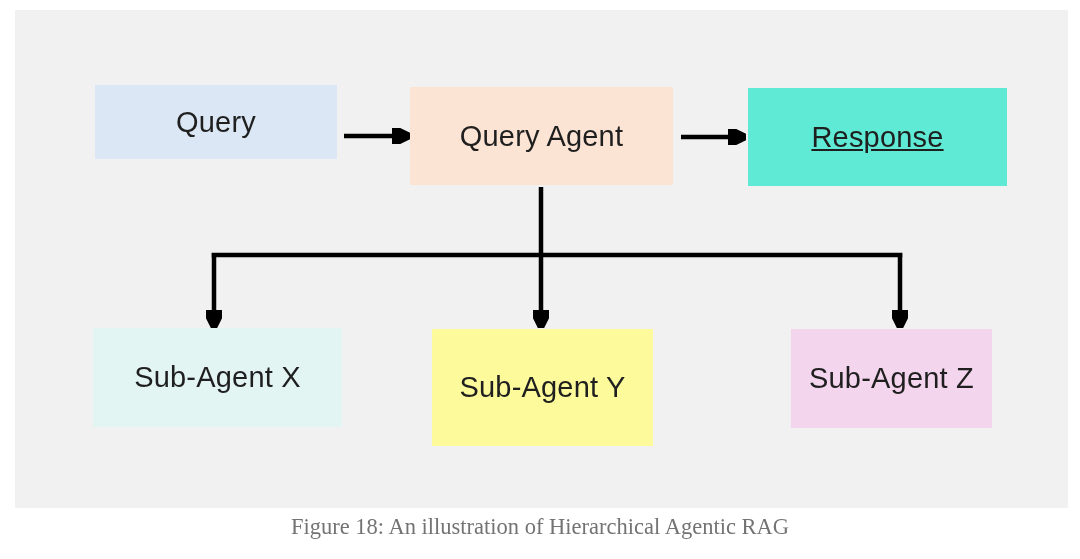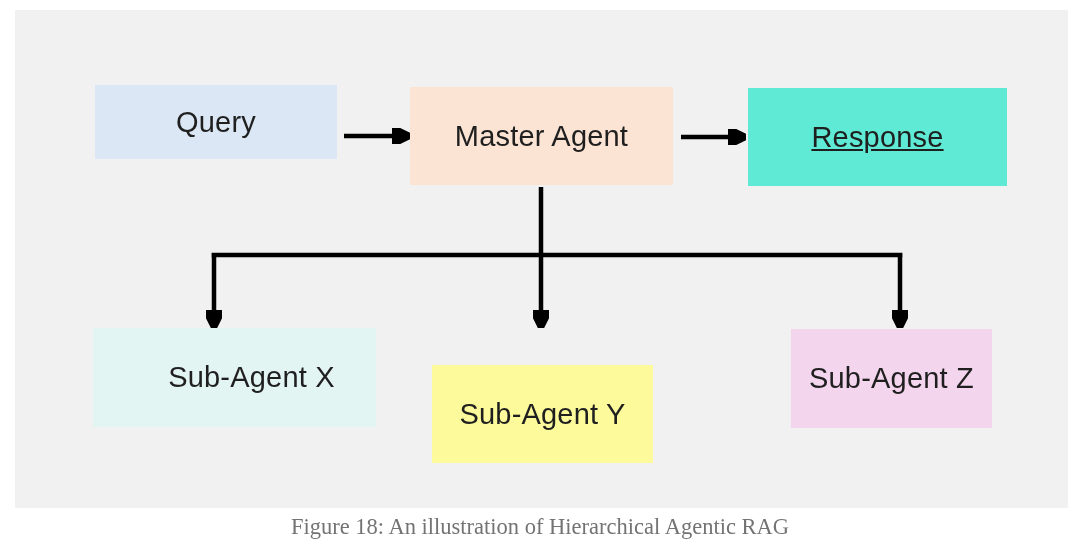--- a/index.html
+++ b/index.html
@@ -28,22 +28,22 @@
     align-items: center;
     justify-content: center;
     font-size: 29px;
     color: #1f1f1f;
     letter-spacing: 0.2px;
     white-space: nowrap;
   }
   .node-query    { left: 95px;  top: 85px;  width: 242px; height: 74px; }
   .node-master   { left: 410px; top: 87px;  width: 263px; height: 98px; }
   .node-response { left: 748px; top: 88px;  width: 259px; height: 98px; }
-  .node-subx     { left: 93px;  top: 328px; width: 249px; height: 99px; padding-left: 34px; }
-  .node-suby     { left: 432px; top: 329px; width: 221px; height: 98px; margin-top: 36px; }
+  .node-subx     { left: 93px;  top: 328px; width: 249px; height: 99px; }
+  .node-suby     { left: 432px; top: 329px; width: 221px; height: 117px; }
   .node-subz     { left: 791px; top: 329px; width: 201px; height: 99px; }
   .connector-layer {
     position: absolute;
     left: 0;
     top: 0;
     width: 1080px;
     height: 559px;
     pointer-events: none;
   }
   .connector-layer path,
@@ -77,21 +77,21 @@
   <line x1="344" y1="136" x2="404" y2="136" marker-end="url(#ah)"></line>
   <line x1="681" y1="137" x2="740" y2="137" marker-end="url(#ah)"></line>
   <line x1="214" y1="255" x2="900" y2="255" stroke-linecap="square"></line>
   <line x1="541" y1="187" x2="541" y2="322" marker-end="url(#ah)"></line>
   <line x1="214" y1="253" x2="214" y2="322" marker-end="url(#ah)"></line>
   <line x1="900" y1="253" x2="900" y2="322" marker-end="url(#ah)"></line>
 </svg>
 
 <div class="node node-query" style="background: rgb(219, 231, 244);">Query</div>
 
-<div class="node node-master" style="background: rgb(252, 228, 213);">Master Agent</div>
+<div class="node node-master" style="background: rgb(252, 228, 213);">Query Agent</div>
 
 <div class="node node-response" style="background: #5eead4; text-decoration: underline;">Response</div>
 
 <div class="node node-subx" style="background: rgb(227, 245, 243);">Sub-Agent X</div>
 
 <div class="node node-suby" style="background: rgb(252, 250, 155);">Sub-Agent Y</div>
 
 <div class="node node-subz" style="background: rgb(244, 213, 238);">Sub-Agent Z</div>
 
 <div class="figure-caption">Figure 18: An illustration of Hierarchical Agentic RAG</div>

